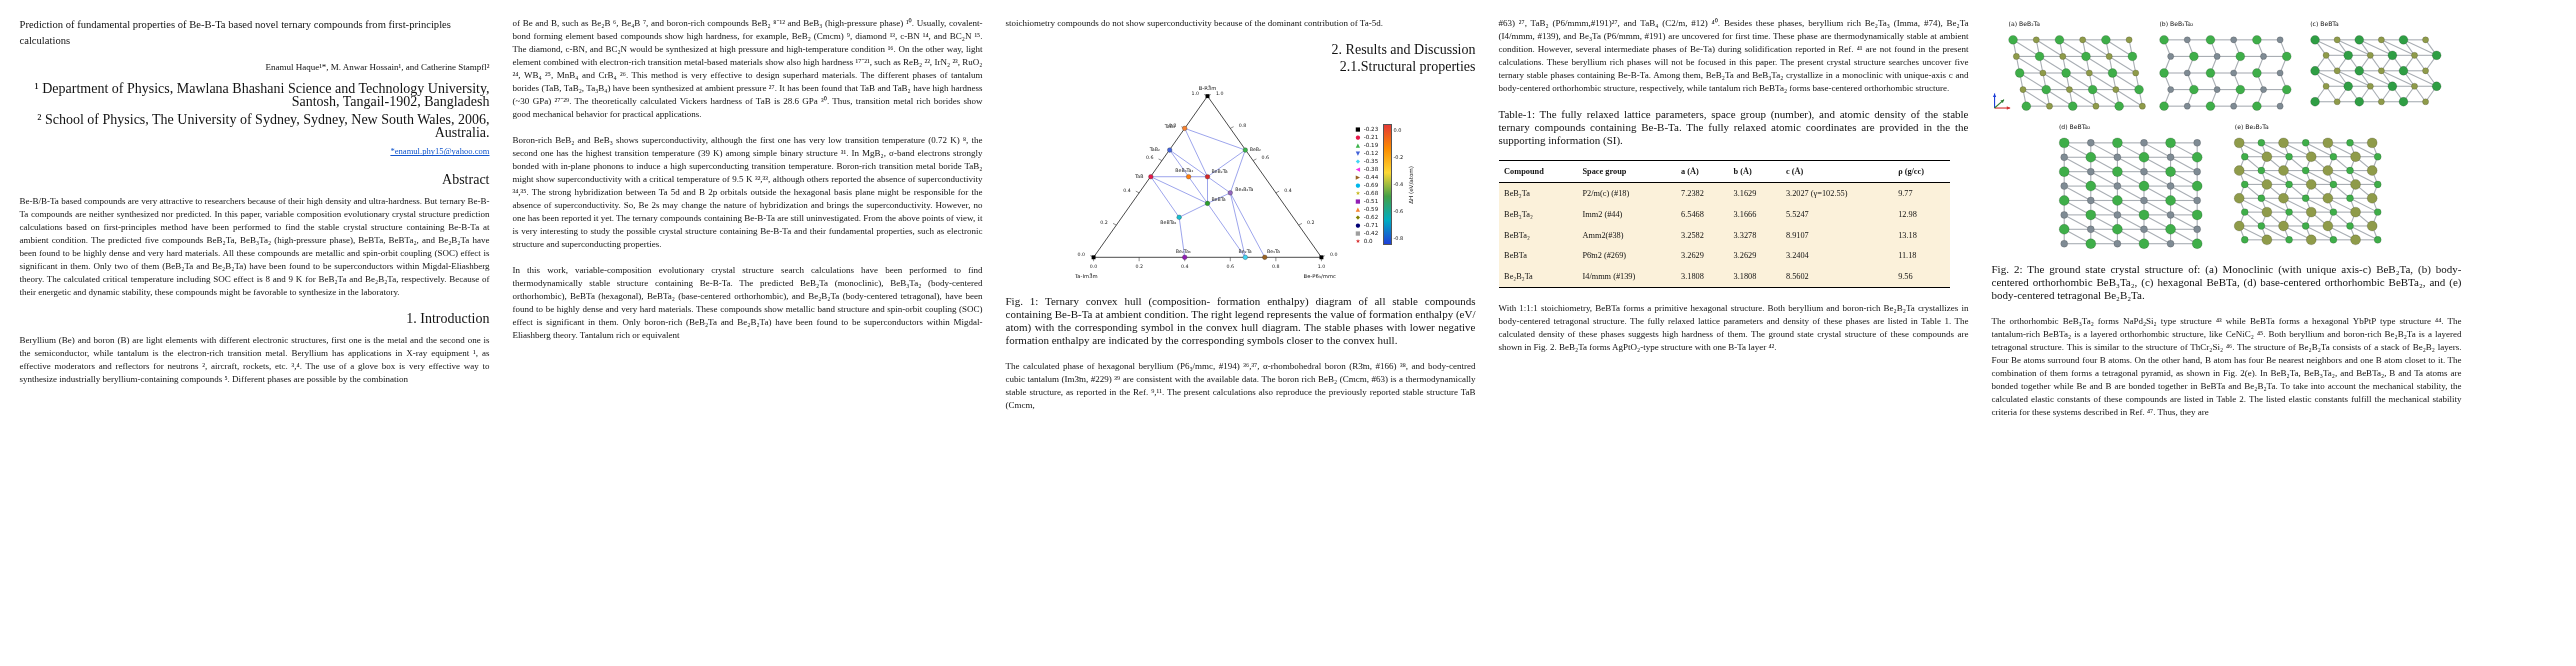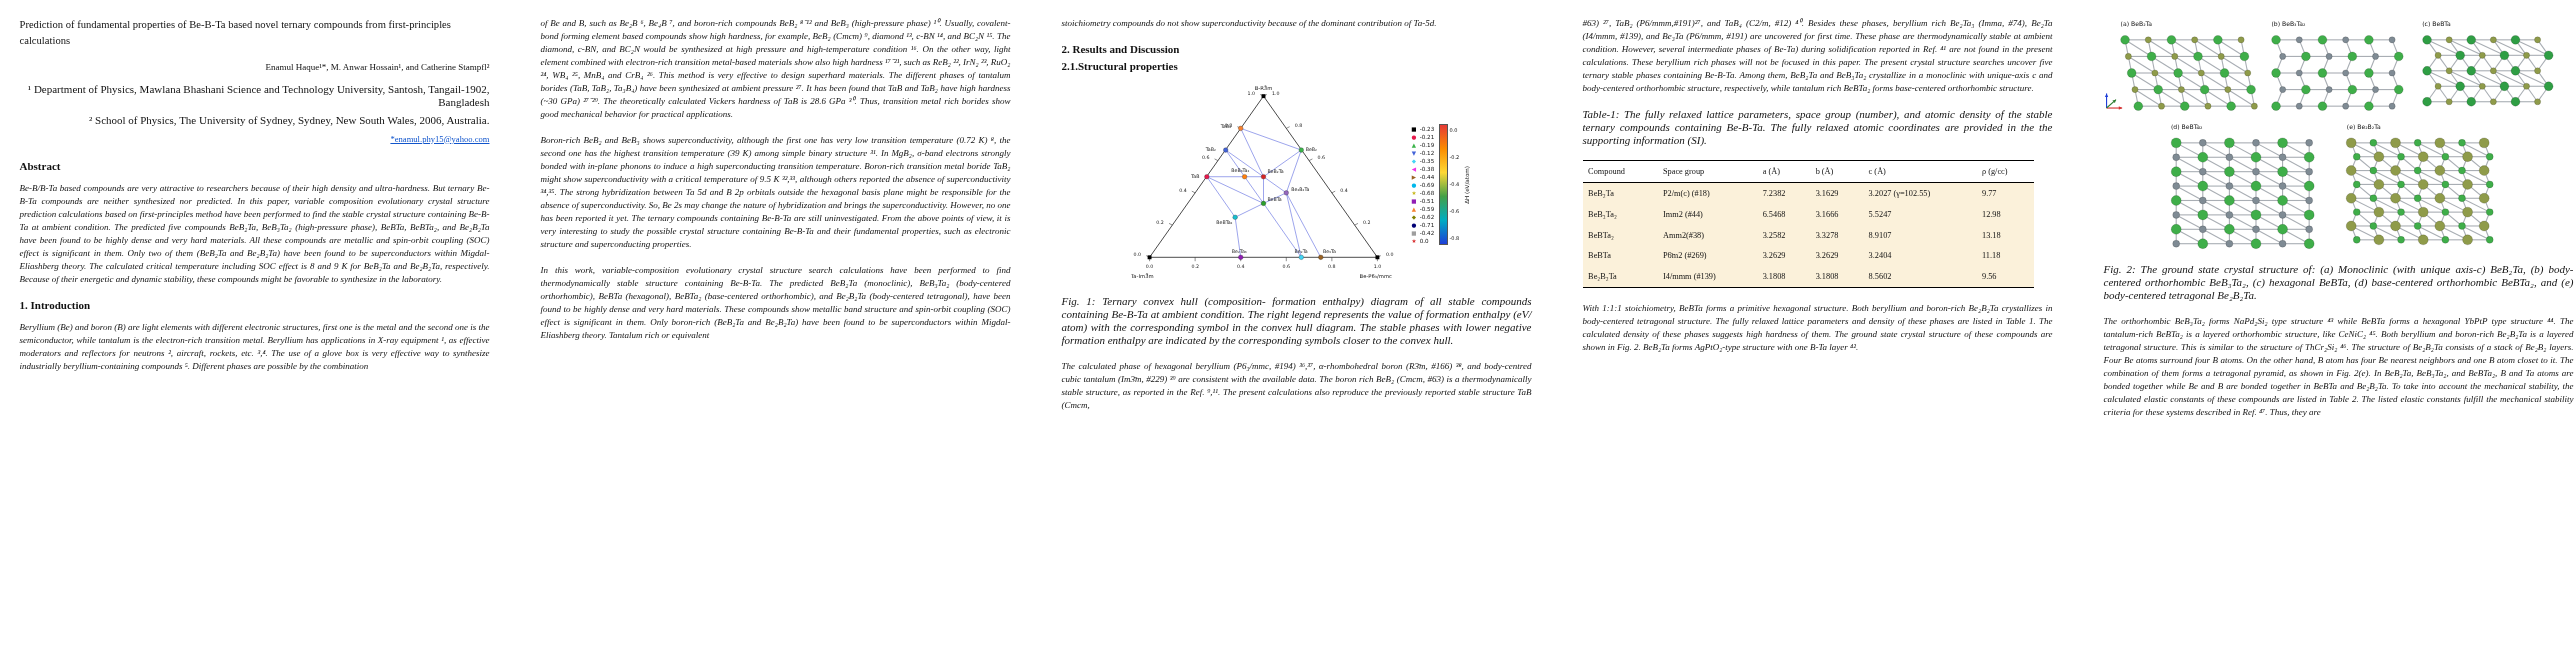--- a/index.html
+++ b/index.html
@@ -1,46 +1,46 @@
 <!DOCTYPE html>
 <html style="font-size:9px"><head>
 <meta charset="utf-8">
 <style>
   html,body{margin:0;padding:0;background:#ffffff;}
   body{width:2576px;height:667px;overflow:hidden;color:#121212;
        font-family:"Liberation Serif", serif;}
-  .page{display:flex;gap:51px;padding:16.7px 19.5px;box-sizing:border-box;}
+  .page{display:flex;gap:23px;padding:16.7px 19.5px;box-sizing:border-box;}
   .col{flex:0 0 470px;width:470px;font-size:9px;line-height:13px;text-align:justify;}
-  .col p{margin:0 0 13.3px 0;font-style:italic;}
+  .col p{margin:0 0 13.3px 0;}
   .title{font-size:10.6px;line-height:16.7px;margin-bottom:11px;text-align:left;}
   .center{text-align:right;}
   .authors{font-size:9px;margin-bottom:9px;}
-  .affil{font-size:11px;line-height:12.8px;margin-bottom:5.6px;}
+  .affil{font-size:14px;line-height:12.8px;margin-bottom:5.6px;}
   .email-row{margin:5.6px 0 14.5px 0;}
   a.email{color:#1155cc;cursor:pointer;font-size:8.6px;}
-  .heading{font-weight:bold;font-size:11px;margin:2.2px 0 9px 0;text-align:left;}
+  .heading{font-weight:normal;font-size:14px;margin:2.2px 0 9px 0;text-align:right;}
   .heading.tight{margin:0 0 4.4px 0;}
   .caption{font-size:11px;}
   
   .fig1{display:flex;justify-content:center;align-items:center;margin:3.3px 0 7.8px 0;}
   .fig1 svg{flex:0 0 auto;}
   .fig1-legend{display:flex;flex-direction:column;justify-content:center;margin-left:2.2px;
                font-family:"DejaVu Sans", sans-serif;font-size:5.6px;line-height:8px;}
   .leg-item{display:flex;align-items:center;white-space:nowrap;}
   .leg-sym{display:inline-block;width:8.3px;text-align:center;margin-right:1.7px;font-size:5.6px;}
   .cbar-block{display:flex;align-items:center;margin-left:4.4px;height:128px;}
   .cbar{width:7.2px;height:119px;border:0.6px solid #555;
         background:linear-gradient(to bottom,#e53935,#fb8c00,#fdd835,#43a047,#00acc1,#1e3fd8);}
   .cbar-ticks{display:flex;flex-direction:column;justify-content:space-between;height:121px;
               font-family:"DejaVu Sans", sans-serif;font-size:5px;margin-left:1.7px;}
   .cbar-label{writing-mode:vertical-rl;transform:rotate(180deg);
               font-family:"DejaVu Sans", sans-serif;font-size:5.6px;margin-left:2.2px;color:#222;}
   
   table{border-collapse:collapse;font-size:8.3px;margin:0 0 14.5px 0;width:96%;}
-  th{font-weight:normal;text-align:left;padding:3.9px 5.6px;border-top:0.9px solid #000;border-bottom:0.6px solid #000;}
+  th{font-weight:bold;text-align:left;padding:3.9px 5.6px;border-top:0.9px solid #000;border-bottom:0.6px solid #000;}
   td{padding:3.9px 5.6px;background:#fbf1da;}
   tr.lastrow td{border-bottom:0.9px solid #000;}
   
   .fig2{position:relative;margin-bottom:5.6px;}
   .fig2-row{display:flex;justify-content:center;gap:7.8px;margin-bottom:5.6px;}
   .panel{display:flex;flex-direction:column;align-items:flex-start;}
   .panel-label{font-family:"DejaVu Sans", sans-serif;font-size:6.1px;margin:0 0 1.1px 4.4px;color:#111;}
   .triad{position:absolute;left:-2.2px;top:71px;}
   .fig1-ptlabel{font-family:"DejaVu Sans", sans-serif;}
 </style>

